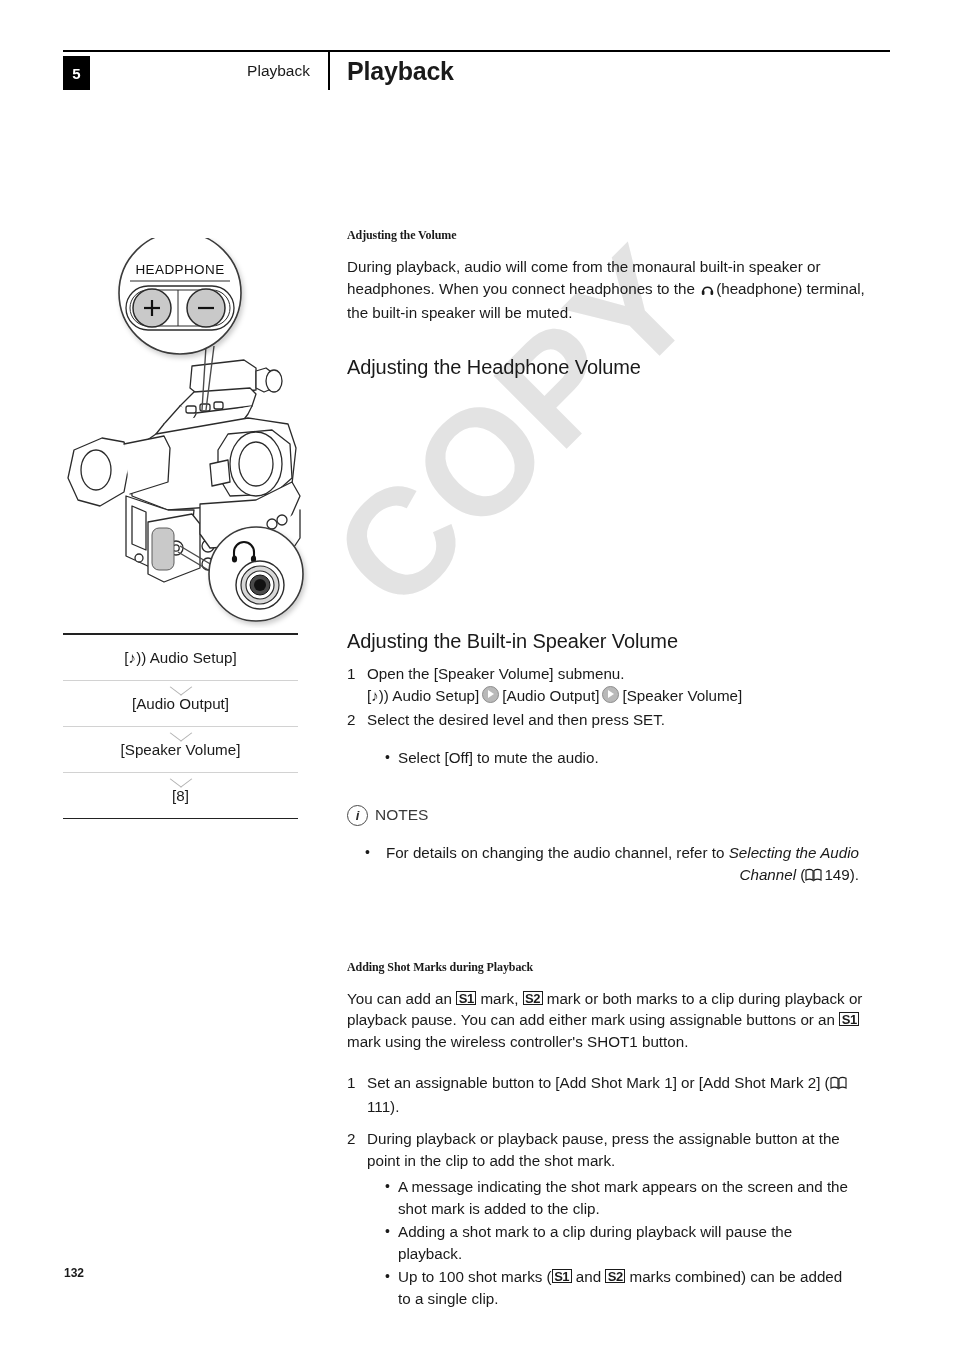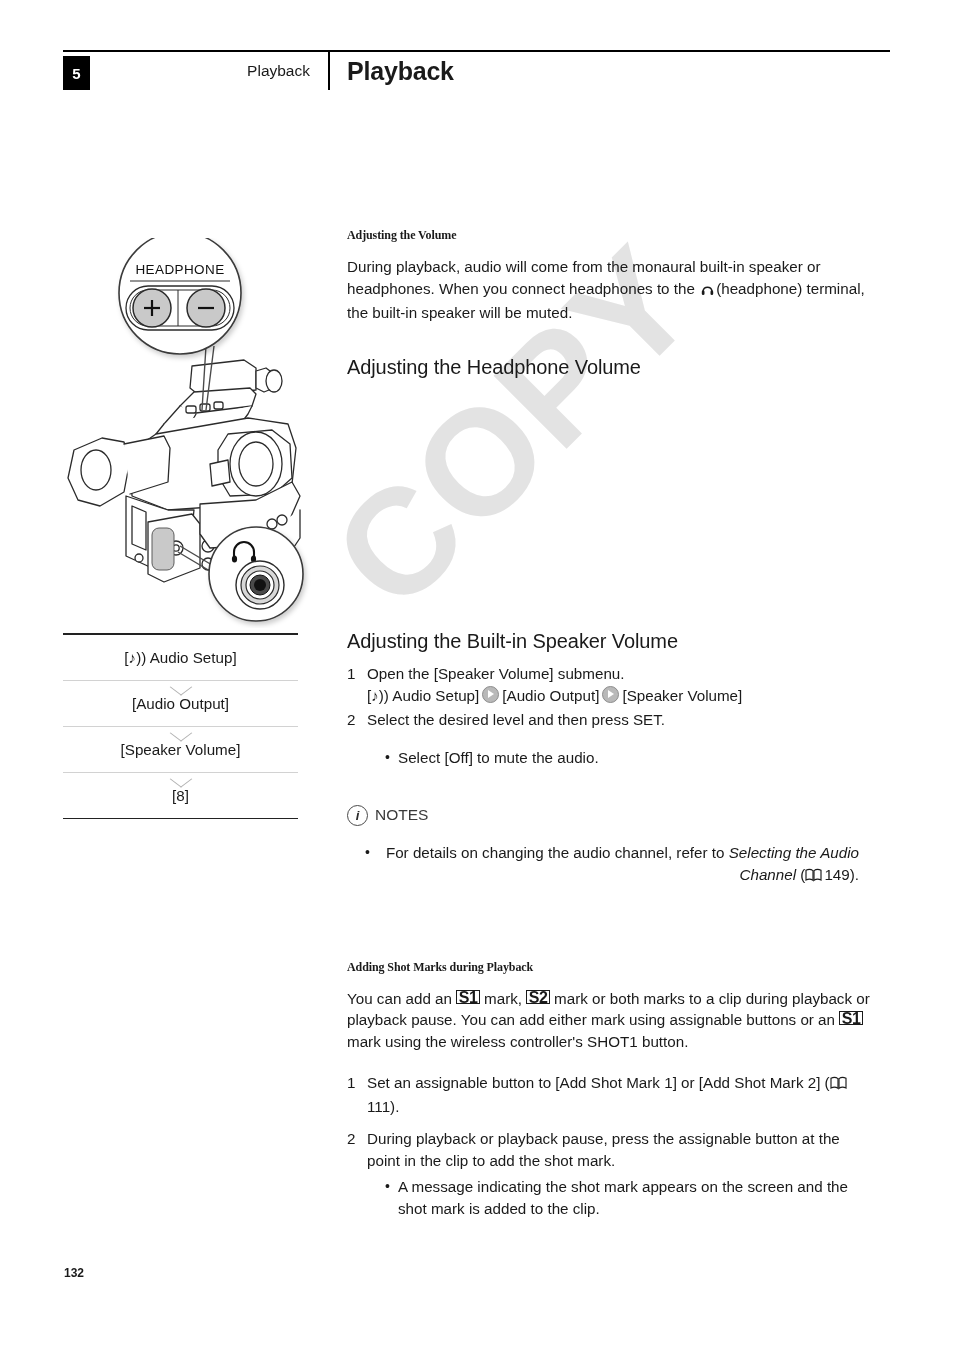--- a/index.html
+++ b/index.html
@@ -215,21 +215,21 @@
     margin-right: 2px;
   }
   .icn-hp {
     display: inline-block;
     vertical-align: -3px;
     margin: 0 1px;
   }
   .mark-box {
     display: inline-block;
     border: 1.4px solid #1a1a1a;
-    font-size: 16px;
+    font-size: 13px;
     font-weight: bold;
     line-height: 11px;
     padding: 1px 1.5px 0 1.5px;
     vertical-align: 1px;
     letter-spacing: -0.5px;
     font-family: "Liberation Sans", sans-serif;
   }
 
   
   .menu-table {
@@ -503,19 +503,26 @@
             <path d="M1 2.2 C3.2 1.2 6 1.2 8 2.6 L8 12.4 C6 11 3.2 11 1 12 Z" fill="#fff" stroke="#1a1a1a" stroke-width="1.15"></path>
             <path d="M16 2.2 C13.8 1.2 11 1.2 9 2.6 L9 12.4 C11 11 13.8 11 16 12 Z" fill="#fff" stroke="#1a1a1a" stroke-width="1.15"></path>
           </svg>
         </span><span>111).</span>
       </li>
       <li style="margin-top:10px">
         <span class="num">2</span>
         <span>During playback or playback pause, press the assignable button at the point in the clip to add the shot mark.</span>
         <ul class="bullets bullets-indent" style="margin-top:4px">
           <li>A message indicating the shot mark appears on the screen and the shot mark is added to the clip.</li>
+          <li>Adding a shot mark to a clip during playback will pause the playback.</li>
+          <li>
+            <span>Up to 100 shot marks (</span><span class="mark-box">S1</span>
+            <span>and</span>
+            <span class="mark-box">S2</span>
+            <span>marks combined) can be added to a single clip.</span>
+          </li>
         </ul>
       </li>
     </ol>
   </div>
 
   <div class="page-number">132</div>
 </div>
 
 </body></html>

